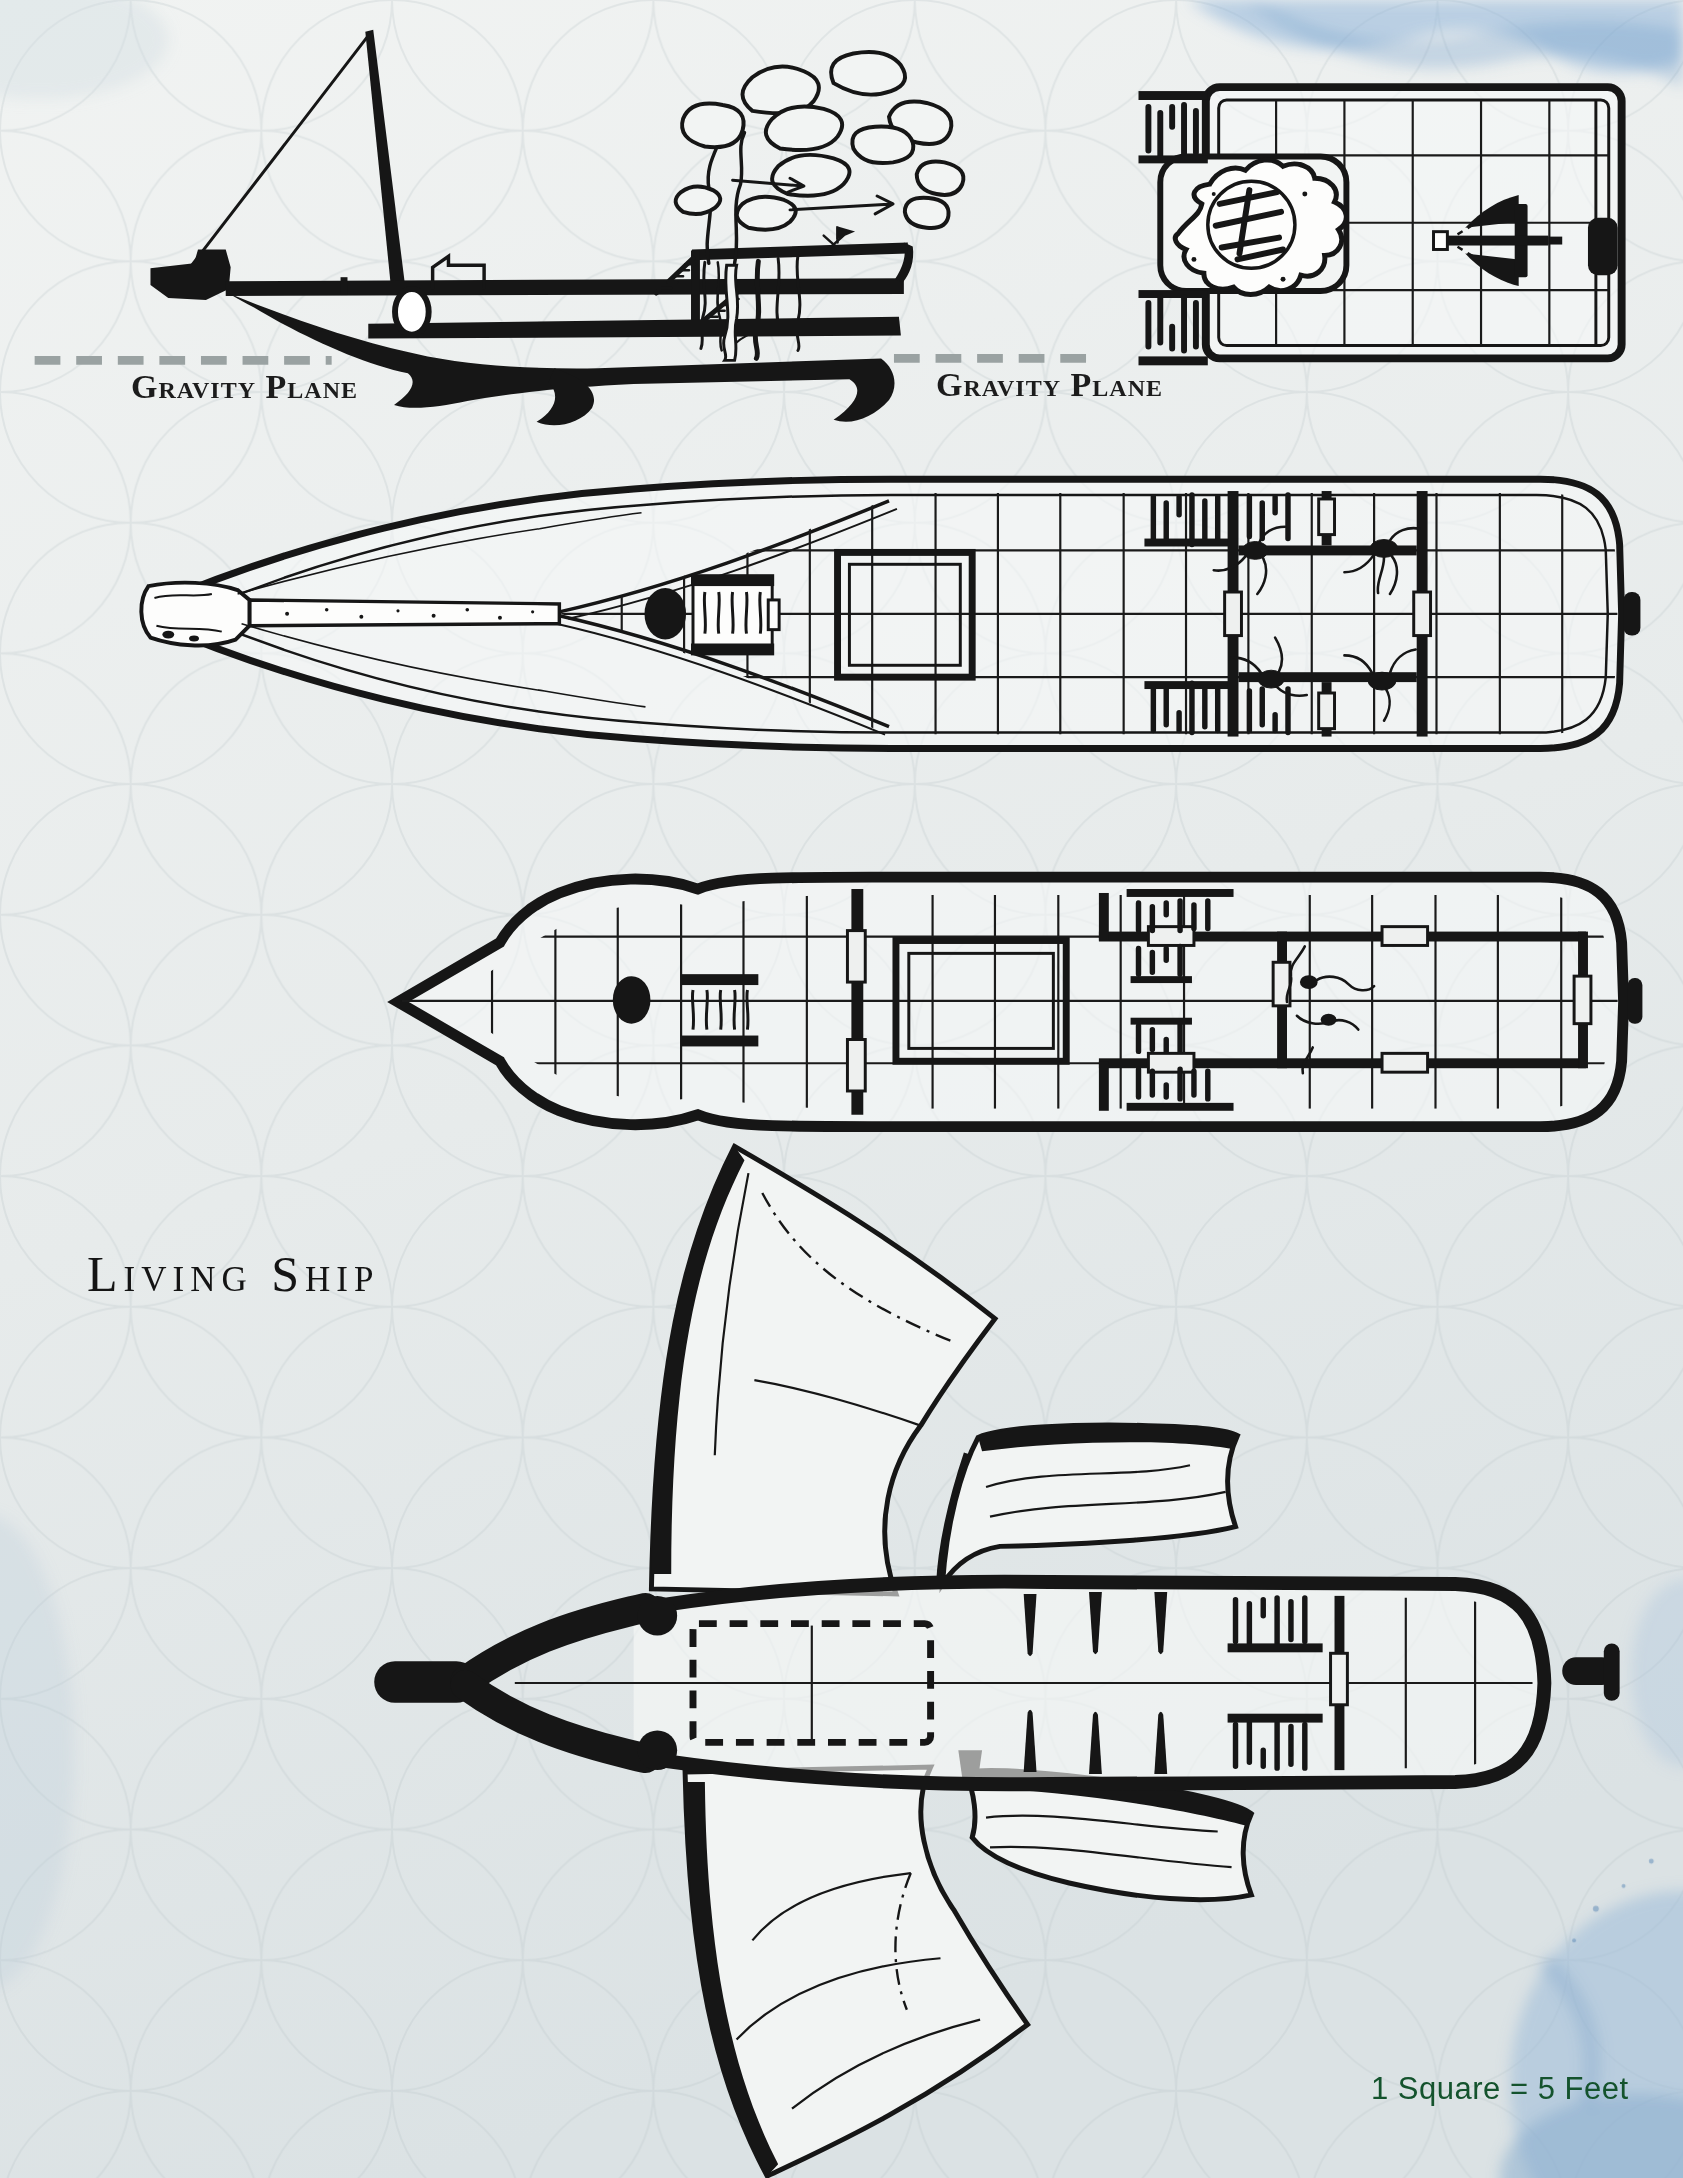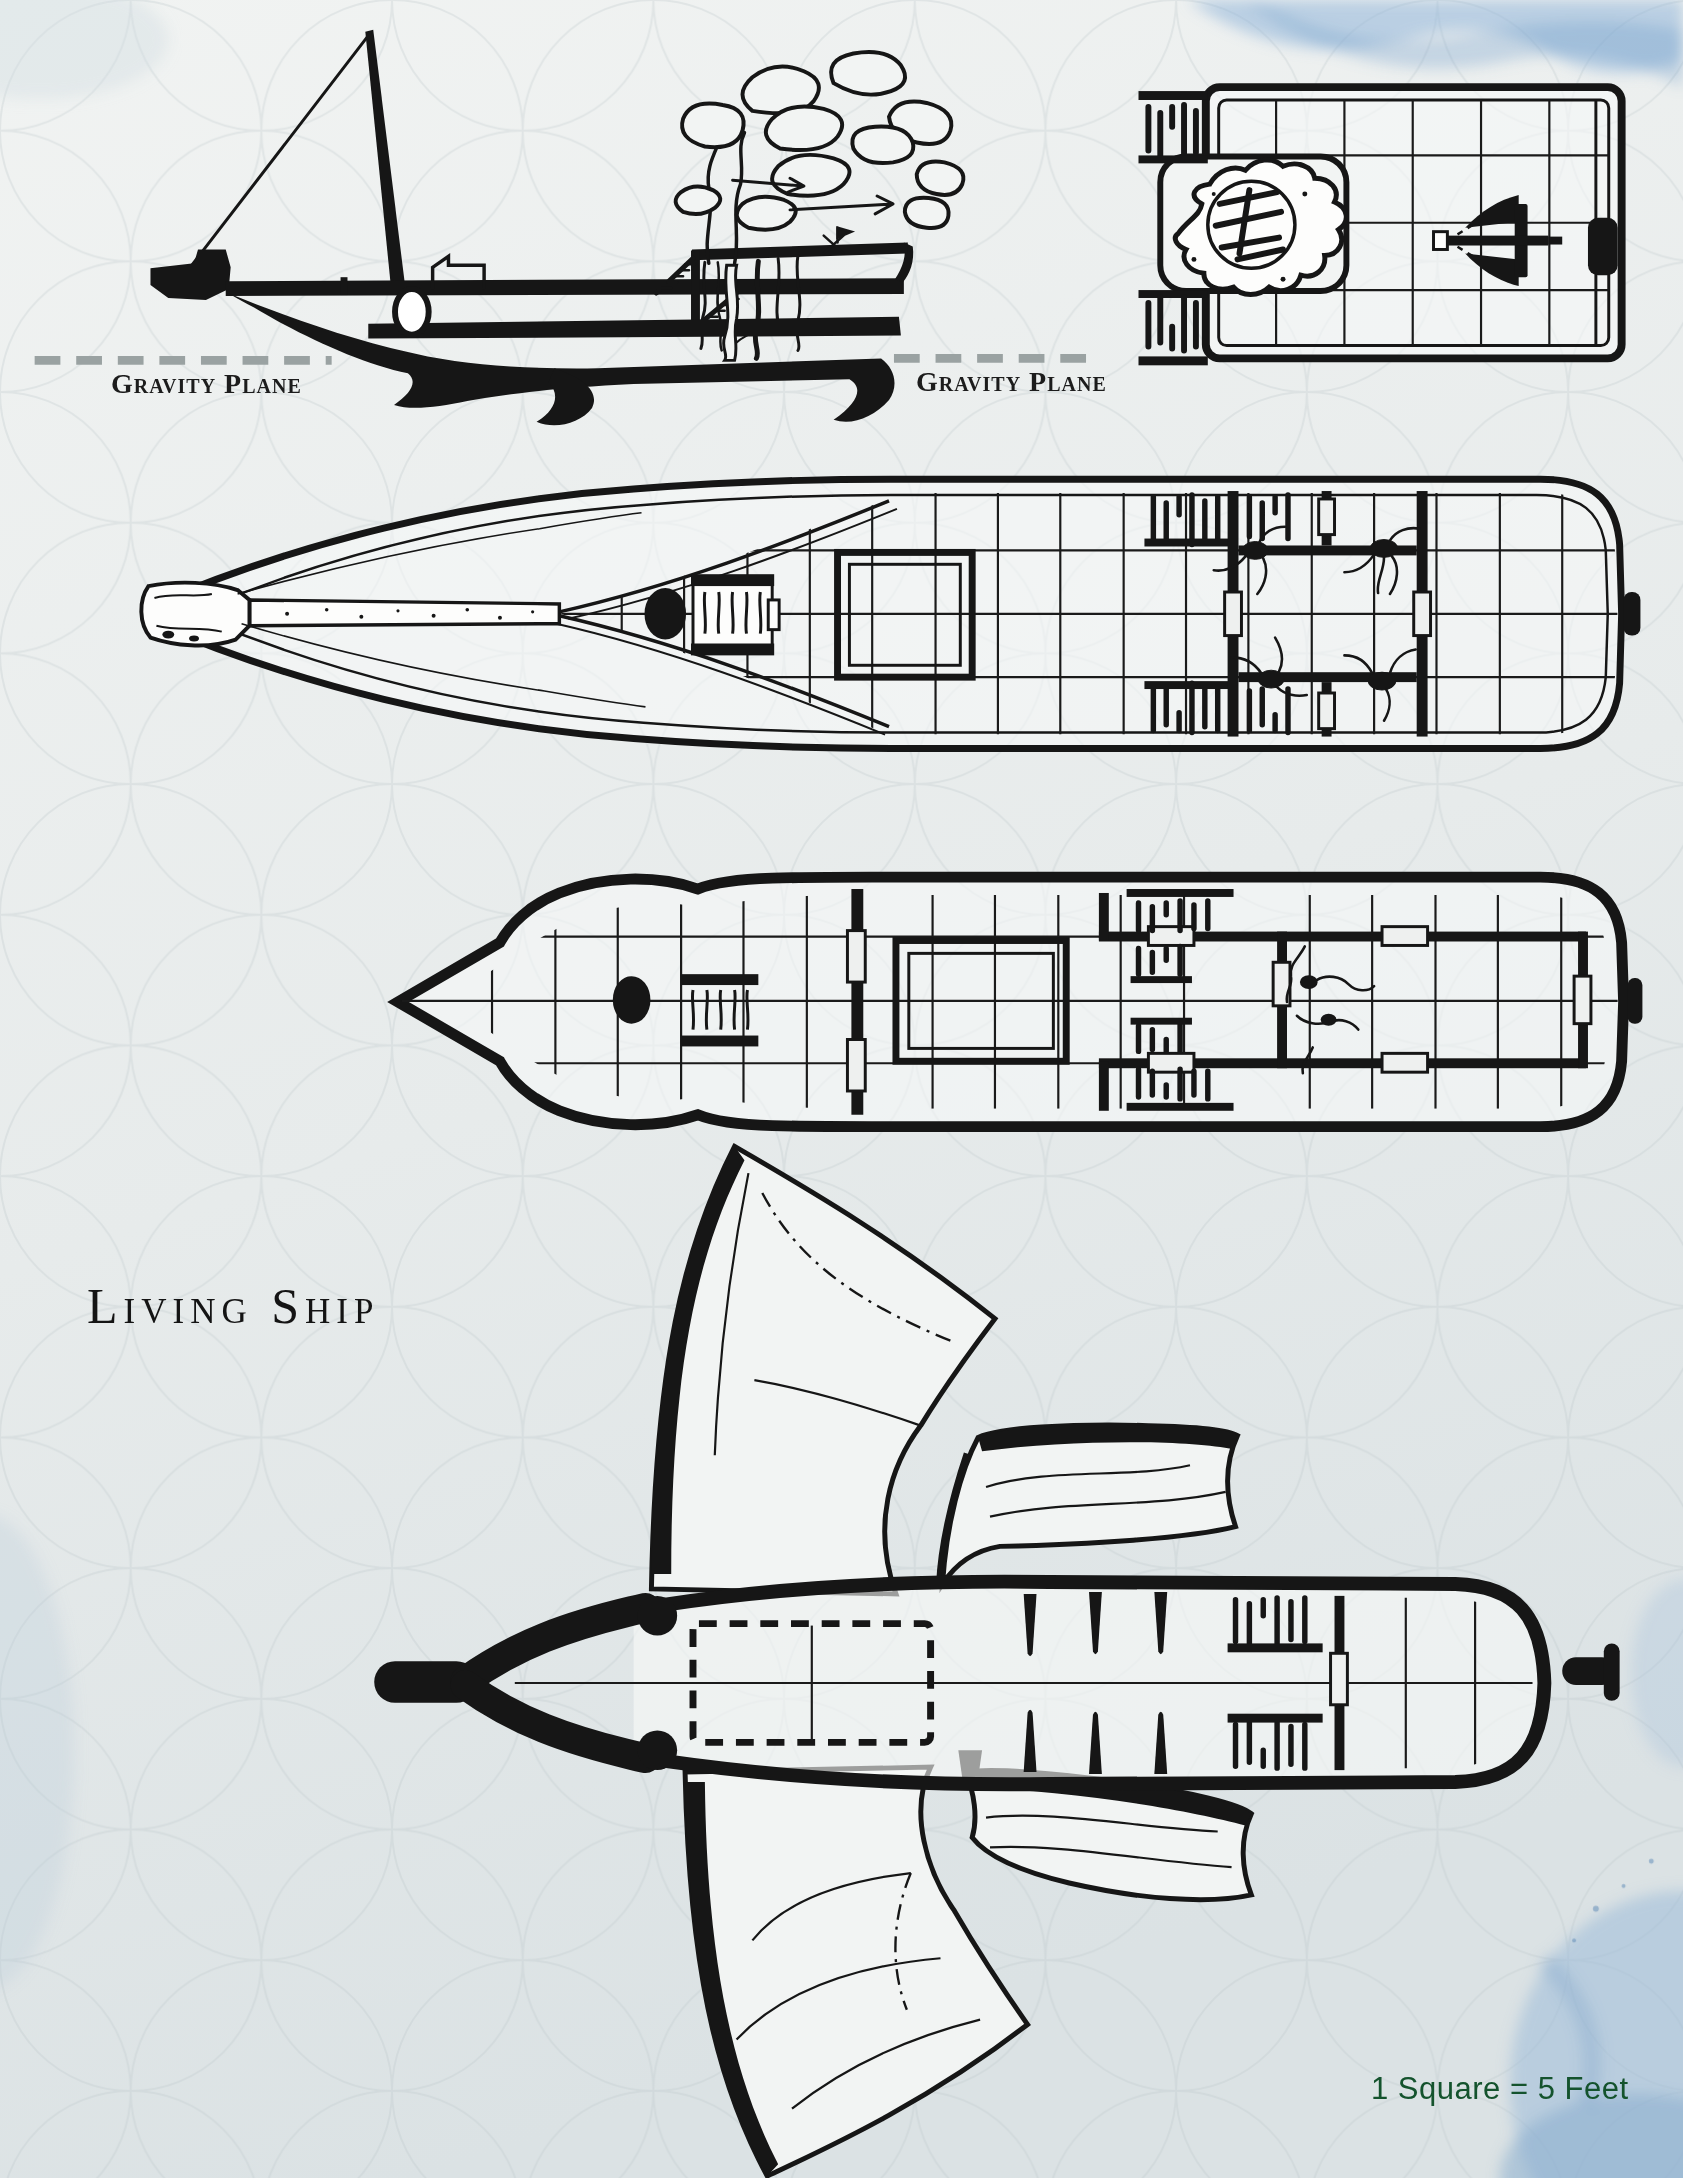--- a/index.html
+++ b/index.html
@@ -1,21 +1,21 @@
 <!DOCTYPE html>
 <html><head>
 <meta charset="utf-8">
 <style>
   html,body{margin:0;padding:0;background:#cfd6d8;}
   #stage{position:relative;width:1683px;height:2178px;overflow:hidden;
          font-family:"Liberation Serif", serif;}
   #stage svg.art{position:absolute;left:0;top:0;}
   .lbl{position:absolute;color:#161616;white-space:nowrap;}
   .gravity{font-family:"Liberation Serif",serif;font-weight:bold;
-           font-variant:small-caps;font-size:28px;letter-spacing:1px;color:#1c1c1c;}
+           font-variant:small-caps;font-size:34px;letter-spacing:1px;color:#1c1c1c;margin-left:20px;}
   .title{font-family:"Liberation Serif",serif;font-weight:400;
          font-variant:small-caps;font-size:50px;letter-spacing:6px;color:#141414;}
   .scale{font-family:"Liberation Sans",sans-serif;font-size:31px;color:#14532d;letter-spacing:0.5px;}
 </style>
 </head>
 <body>
 
 <div id="stage">
 
 <svg class="art" width="1683" height="2178" viewBox="0 0 1700 2200">
@@ -425,18 +425,18 @@
         <rect x="1620" y="1660" width="16" height="58" rx="8" fill="#161616"></rect>
       </g>
     </g>
   </g>
 </svg>
 
 <div class="lbl gravity" style="left:111px; top:368px;">Gravity Plane</div>
 
 <div class="lbl gravity" style="left:916px; top:366px;">Gravity Plane</div>
 
-<div class="lbl title" style="left:87px; top:1245px;margin-top:32px;">Living Ship</div>
+<div class="lbl title" style="left:87px; top:1245px;">Living Ship</div>
 
 <div class="lbl scale" style="left:1371px; top:2071px;">1 Square = 5 Feet</div>
 
 </div>
 
 
 </body></html>

